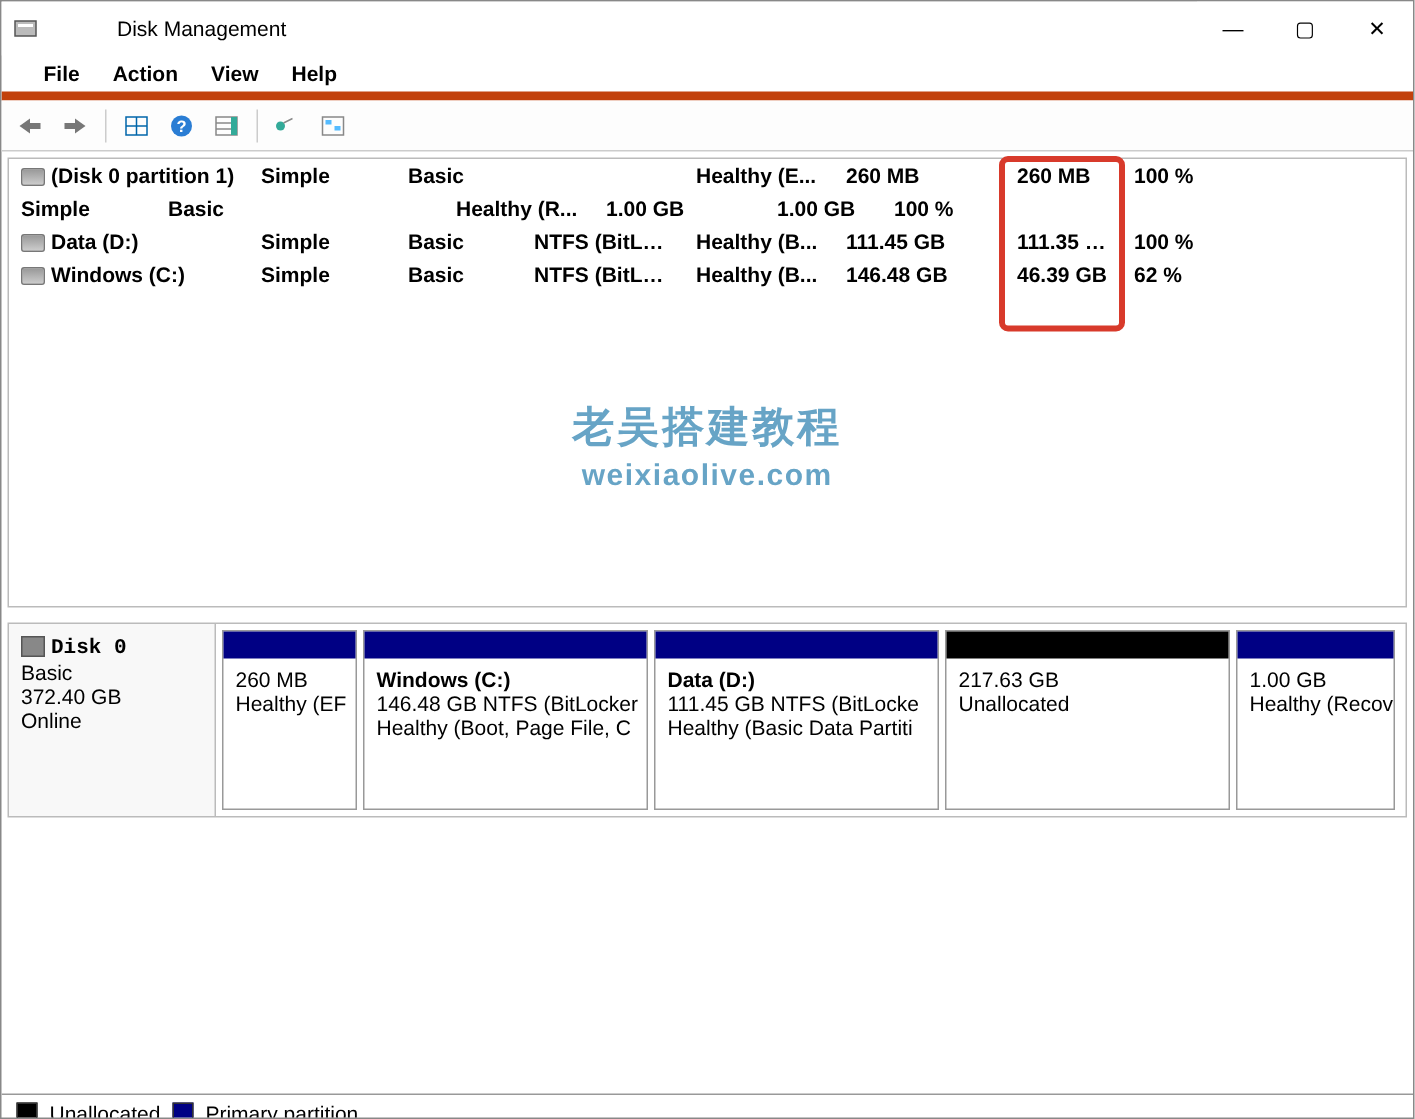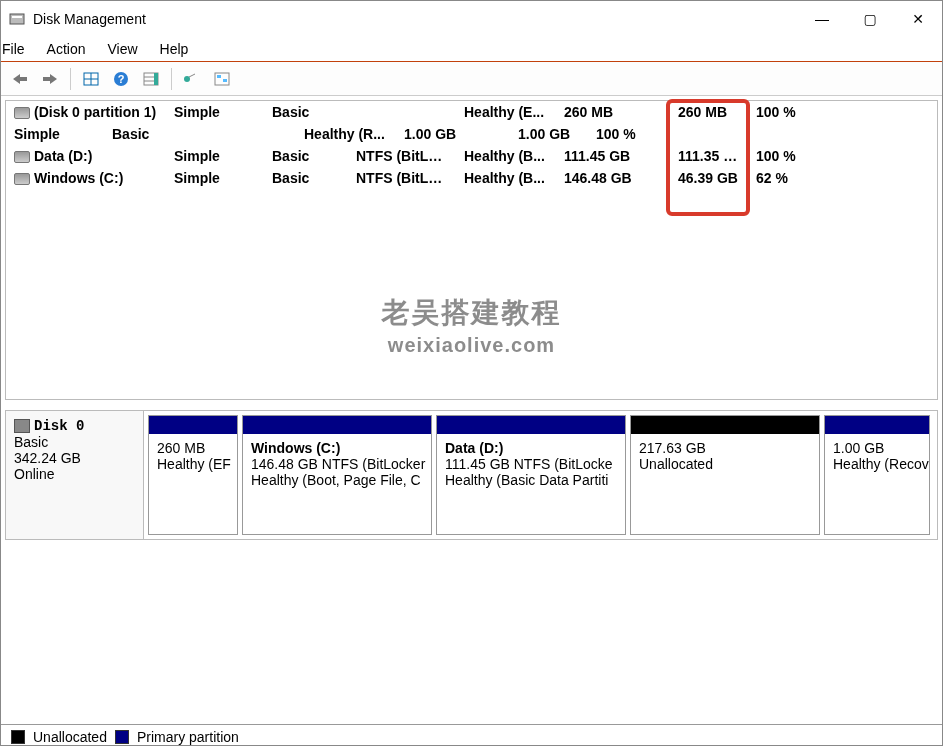--- a/index.html
+++ b/index.html
@@ -13,38 +13,40 @@
   height: 746px;
   overflow: hidden;
   border: 1px solid #888;
 }
 .titlebar {
   display: flex;
   align-items: center;
   height: 36px;
   padding-left: 8px;
   background: #fff;
+  gap: 45px;
 }
 .titlebar .app-icon {
   width: 16px; height: 16px;
   margin-right: 8px;
   display:flex;align-items:center;justify-content:center;
 }
 .titlebar .title { font-size: 14px; }
 .win-controls { margin-left: auto; display:flex; height:100%; }
 .win-btn {
   width: 48px; height: 36px;
   display:flex; align-items:center; justify-content:center;
   font-size: 14px; background:#fff;
 }
 .menubar {
   display:flex; gap: 22px;
-  padding: 4px 1px;
+  padding: 4px 28px;
   font-size: 14px;
-  border-bottom: 1px solid #c2410c;
+  border-bottom: 6px solid #c2410c;
+  font-weight: bold;
 }
 .menubar span { cursor:default; }
 .toolbar {
   display:flex; align-items:center;
   height: 34px;
   padding: 0 6px;
   gap: 4px;
   border-bottom: 1px solid #ccc;
   background: #fdfdfd;
 }
@@ -105,24 +107,23 @@
   position:absolute;
   border:4px solid #d83a2b;
   border-radius:6px;
   pointer-events:none;
 }
 .watermark{
   position:absolute;
   left:0; right:0;
   text-align:center;
   font-weight:600;
-  color:#404040;
+  color:#0369a1;
   opacity:.6;
   pointer-events:none;
-  margin-top:33px;
 }
 .wm1{top:160px;font-size:28px;letter-spacing:2px;}
 .wm2{top:200px;font-size:20px;letter-spacing:1px;}
 .disk-pane {
   margin-top:10px;
   border:1px solid #bbb;
   background:#fff;
   height:130px;
   display:flex;
 }
@@ -298,21 +299,21 @@
     <div class="free-highlight" style="left:660px;top:-2px;width:84px;height:117px;"></div>
 
     <div class="watermark wm1">老吴搭建教程</div>
     <div class="watermark wm2">weixiaolive.com</div>
   </div>
 
   <div class="disk-pane">
     <div class="disk-info">
       <div><span class="disk-ico"></span><span class="label">Disk 0</span></div>
       <div>Basic</div>
-      <div>342.24 GB</div>
+      <div>372.40 GB</div>
       <div>Online</div>
     </div>
     <div class="parts" id="parts">
         <div class="part" style="width: 90px;">
           <div class="part-head navy"></div>
           <div class="part-body">
             <div>260 MB</div>
             <div>Healthy (EF</div>
           </div>
         </div>

